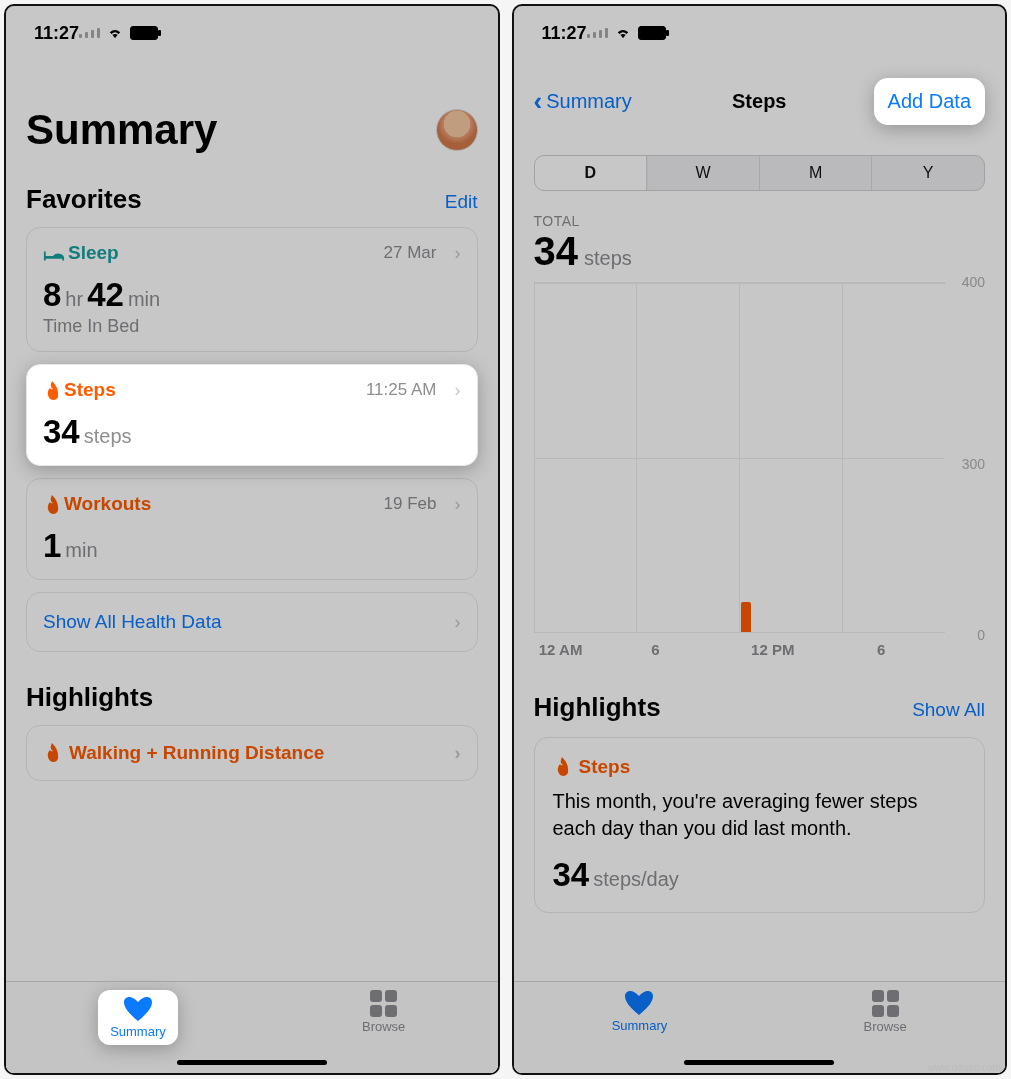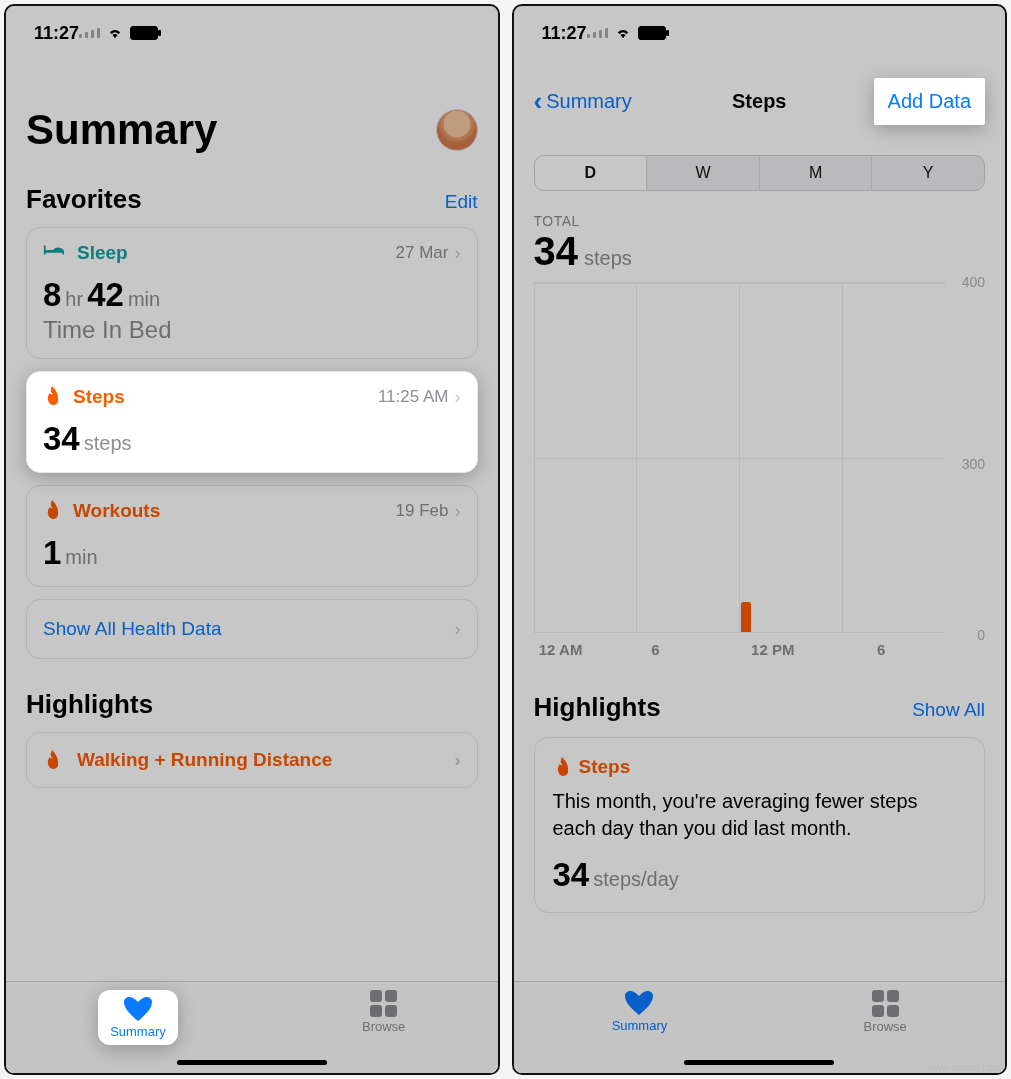--- a/index.html
+++ b/index.html
@@ -63,28 +63,28 @@
   border: 1px solid #ddd;
 }
 .section-head { display:flex; justify-content:space-between; align-items:baseline; margin-top: 30px; }
 .section-head h2 { font-size: 26px; font-weight: 700; }
 .link-blue { color: #0a7aff; font-size: 19px; }
 .card {
   background: #fff; border:1px solid #e7e7e9; border-radius: 14px;
   padding: 14px 16px; margin-top: 12px;
 }
 .card-top { display:flex; justify-content:space-between; align-items:center; }
-.card-title { display:flex; align-items:flex-start; gap:12px; font-size:19px; font-weight:600; }
+.card-title { display:flex; align-items:flex-end; gap:3px; font-size:19px; font-weight:600; }
 .teal { color:#17a2a2; }
 .orange { color:#ff5c00; }
-.card-date { color:#8e8e93; font-size:17px; display:flex; align-items:center; gap:6px; }
+.card-date { color:#8e8e93; font-size:17px; display:flex; align-items:center; gap:18px; }
 .chevron { color:#c6c6c8; font-size:18px; }
 .metric { font-size: 33px; font-weight:700; margin-top:12px; display:flex; align-items:baseline; gap:4px; flex-wrap:wrap;}
 .metric .unit { font-size:20px; font-weight:400; color:#8e8e93; }
-.subtext { color:#8e8e93; font-size:24px; margin-top:2px; }
+.subtext { color:#8e8e93; font-size:18px; margin-top:2px; }
 .showall-card { background:#fff; border:1px solid #e7e7e9; border-radius:14px; padding:18px 16px; margin-top:12px; display:flex; justify-content:space-between; align-items:center; font-size:19px; color:#0a7aff; }
 .highlight-title { font-size:26px; font-weight:700; margin-top:30px; }
 .highlight-card { background:#fff; border:1px solid #e7e7e9; border-radius:14px; padding:16px; margin-top:12px; }
 .highlight-card-title { display:flex; align-items:center; gap:8px; font-size:19px; font-weight:600; justify-content:space-between;}
 .highlight-body { font-size:20px; margin-top:10px; line-height:1.35; color:#111;}
 .tabbar {
   height: 92px; border-top:1px solid #d6d6d8; display:flex; justify-content:space-around; align-items:flex-start; padding-top:8px;
   background:#fbfbfc; margin-top:auto;
 }
 .tab-item { display:flex; flex-direction:column; align-items:center; gap:2px; font-size:13px; color:#8e8e93; }
@@ -93,21 +93,21 @@
 .grid-icon { display:grid; grid-template-columns:12px 12px; grid-template-rows:12px 12px; gap:3px; }
 .grid-icon span { background:#8e8e93; border-radius:3px; }
 .home-indicator { position:absolute; bottom:8px; left:50%; transform:translateX(-50%); width:150px; height:5px; background:#000; border-radius:3px; }
 
 .lift { position:relative; z-index:100; box-shadow: 0 4px 18px rgba(0,0,0,0.25); }
 
 
 .navrow { display:flex; justify-content:space-between; align-items:center; margin-top:24px; }
 .back-btn { display:flex; align-items:center; gap:4px; font-size:20px; color:#0a7aff; }
 .nav-title { font-size:20px; font-weight:600; position:absolute; left:50%; transform:translateX(-50%); }
-.add-data { font-size:20px; color:#0a7aff; background:#fff; padding:12px 14px; border-radius:2px; position:relative; z-index:100; box-shadow:0 4px 18px rgba(0,0,0,0.25);}
+.add-data { font-size:20px; color:#0a7aff; background:#fff; padding:12px 14px; border-radius:14px; position:relative; z-index:100; box-shadow:0 4px 18px rgba(0,0,0,0.25);}
 .seg { display:flex; margin-top:30px; border:1px solid #d0d0d4; border-radius:10px; overflow:hidden; background:#efeff2;}
 .seg-item { flex:1; text-align:center; padding:8px 0; font-size:16px; color:#111; border-right:1px solid #d8d8dc;}
 .seg-item:last-child{border-right:none;}
 .seg-item.selected { background:#fff; font-weight:600; box-shadow:0 1px 2px rgba(0,0,0,0.1);}
 .total-label { font-size:14px; color:#8e8e93; letter-spacing:0.5px; margin-top:22px;}
 .total-val { font-size:40px; font-weight:700; display:flex; align-items:baseline; gap:6px; }
 .total-val .unit { font-size:20px; font-weight:400; color:#8e8e93;}
 .today-label { font-size:19px; color:#8e8e93; margin-top:2px;}
 .chart-wrap { position:relative; height:380px; margin-top:8px; }
 .chart-area { position:absolute; left:0; right:40px; top:0; bottom:30px; border-top:1px solid #eee;}
@@ -223,21 +223,21 @@
     </div>
 
     <div class="showall-card">
       <span>Show All Health Data</span>
       <span class="chevron">›</span>
     </div>
 
     <div class="highlight-title">Highlights</div>
     <div class="highlight-card">
       <div class="highlight-card-title">
-        <div style="display:flex;gap:16px;align-items:center;justify-content:flex-end;" class="orange">
+        <div style="display:flex;gap:8px;align-items:center;justify-content:flex-end;" class="orange">
           <svg class="flame" viewBox="0 0 16 20">
               <path d="M8 0 Q5 6 9 8 Q7 9 6 7 Q3 10 4 14 Q5 19 10 19 Q15 18 14 12 Q14 6 8 0 Z" fill="#ff5c00"></path>
             </svg>
           <span>Walking + Running Distance</span>
         </div>
         <span class="chevron">›</span>
       </div>
     </div>
   </div>
 

